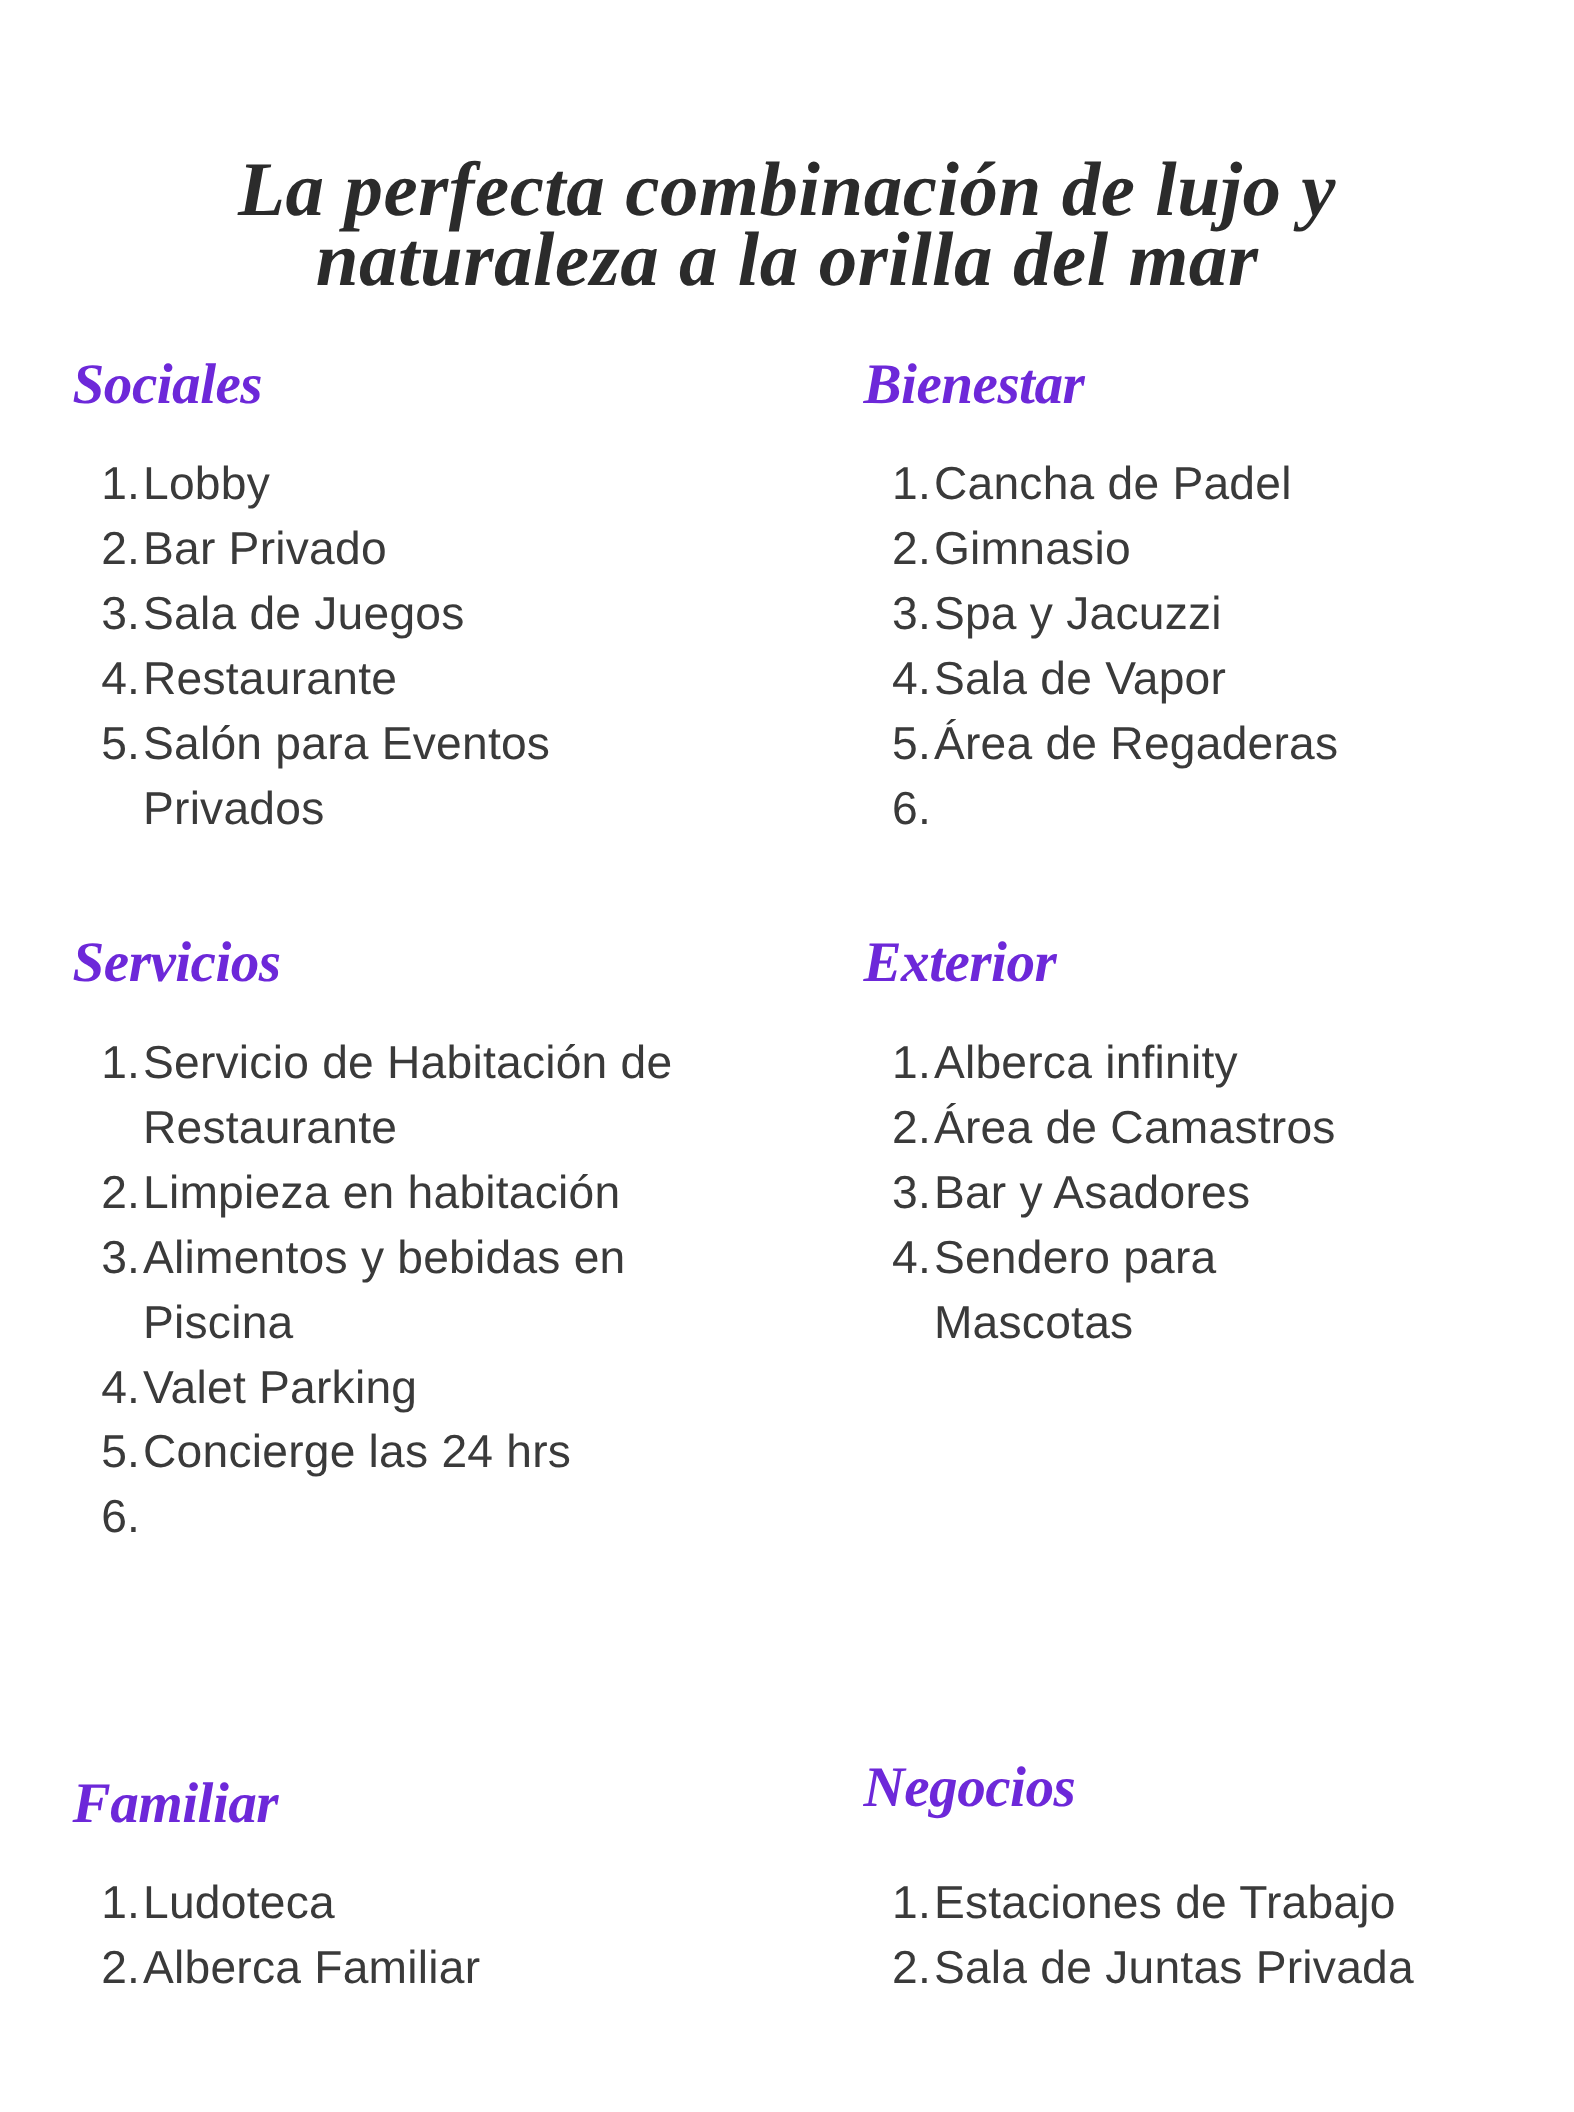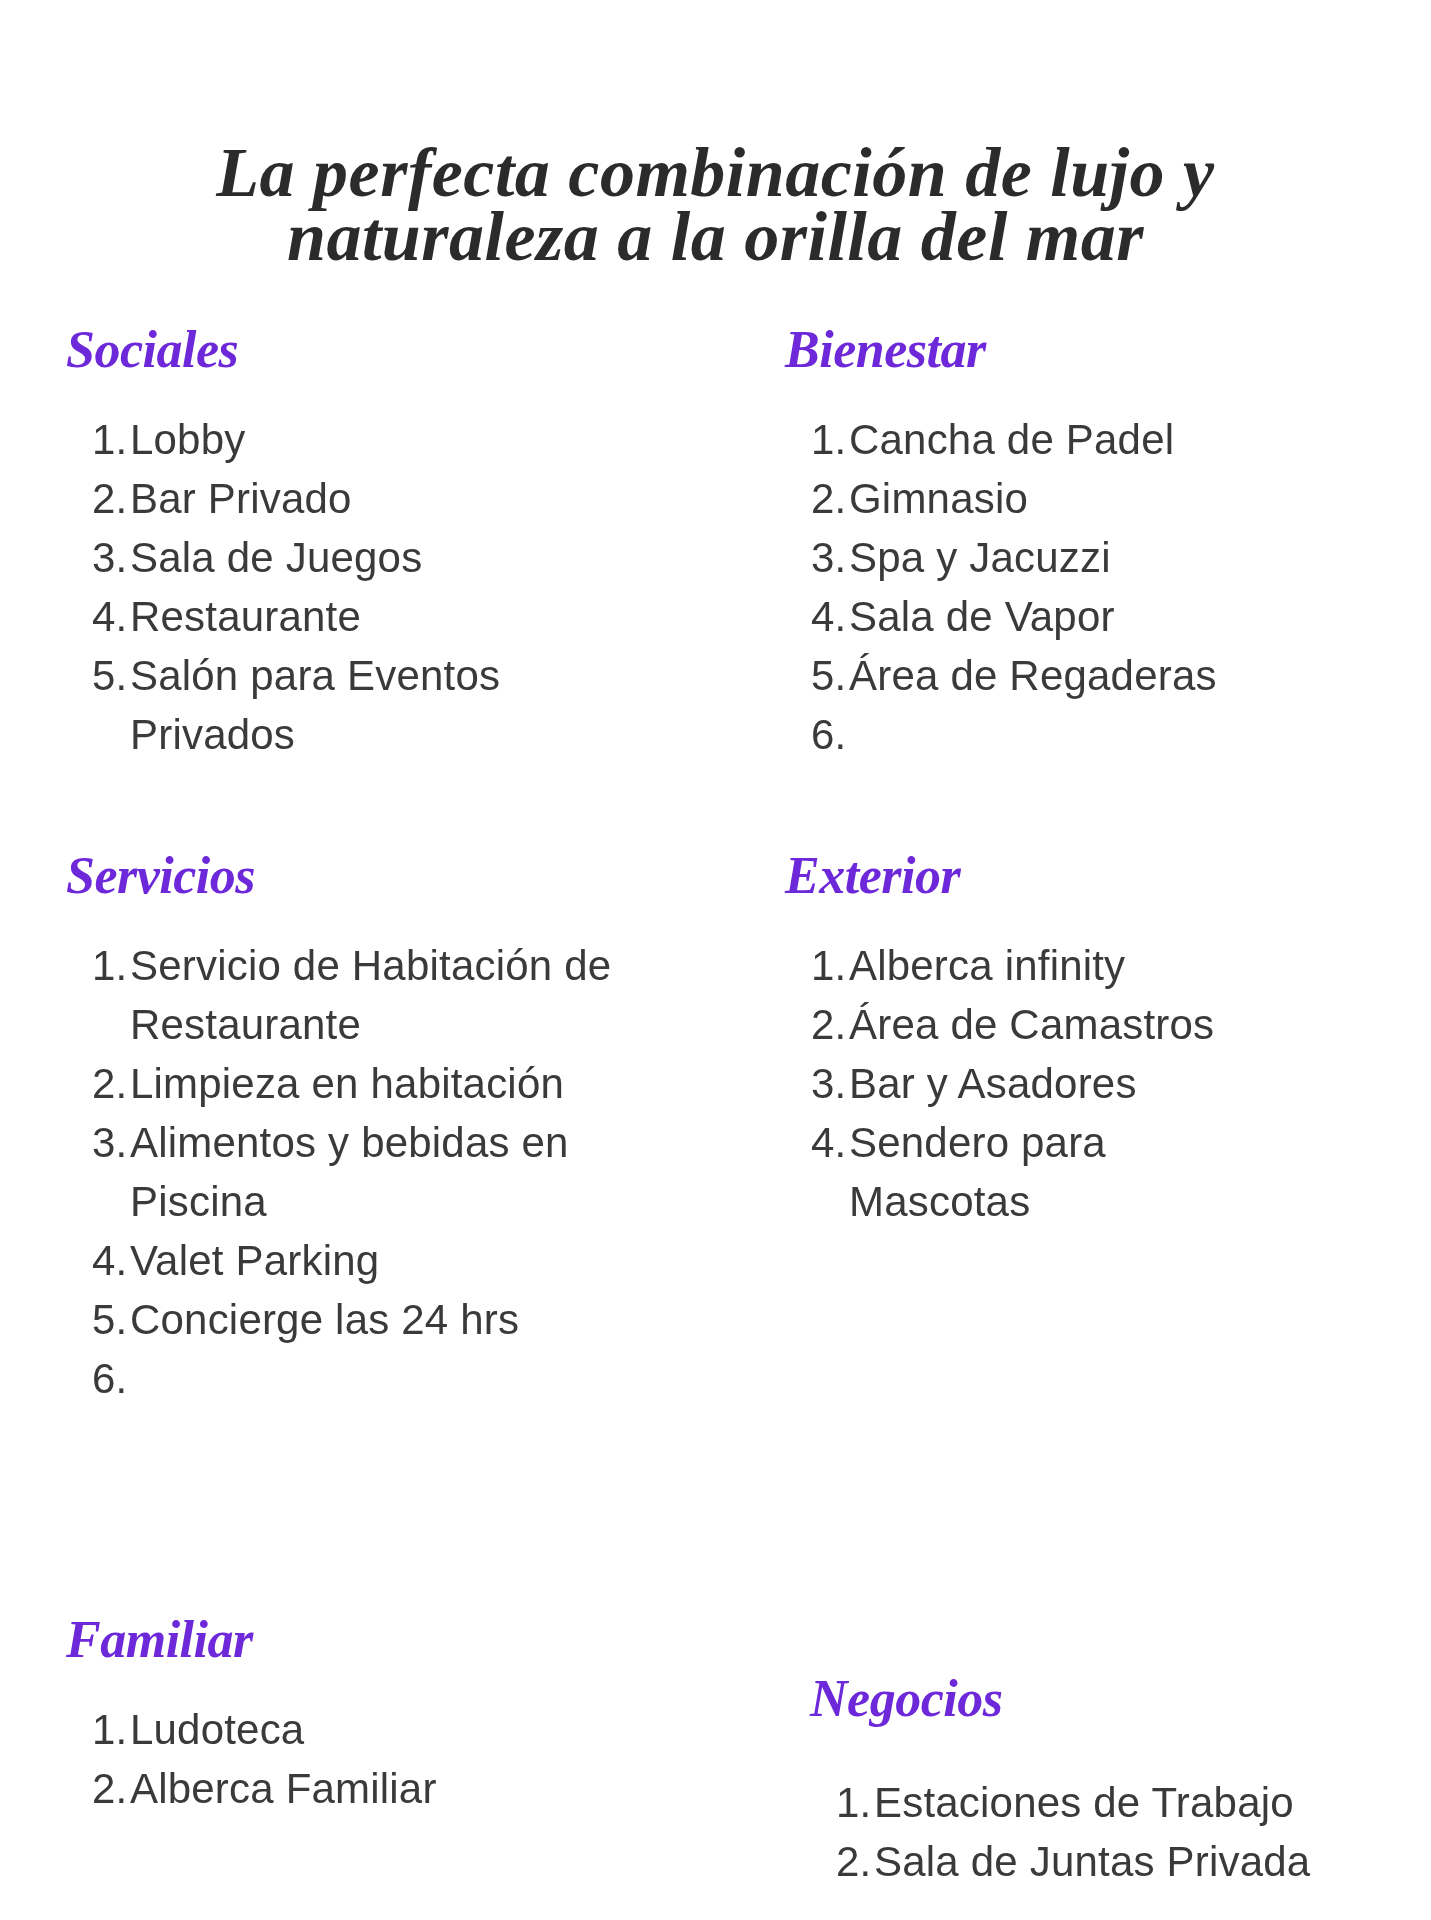--- a/index.html
+++ b/index.html
@@ -60,21 +60,21 @@
   }
   .txt {
     white-space: pre-line;
   }
   
   #sec-sociales  { left: 66px;  top: 322px;  width: 700px; }
   #sec-bienestar { left: 785px; top: 322px;  width: 610px; }
   #sec-servicios { left: 66px;  top: 848px;  width: 700px; }
   #sec-exterior  { left: 785px; top: 848px;  width: 610px; }
   #sec-familiar  { left: 66px;  top: 1612px; width: 700px; }
-  #sec-negocios  { left: 785px; top: 1671px; width: 620px; margin-left: 25px; }
+  #sec-negocios  { left: 785px; top: 1598px; width: 620px; }
   #sec-negocios .list { margin-top: 46px; }
 </style>
 </head>
 <body>
 
 <div class="page">
 
   <h1 class="title">
     <div>La perfecta combinación de lujo y</div>
     <div>naturaleza a la orilla del mar</div>

